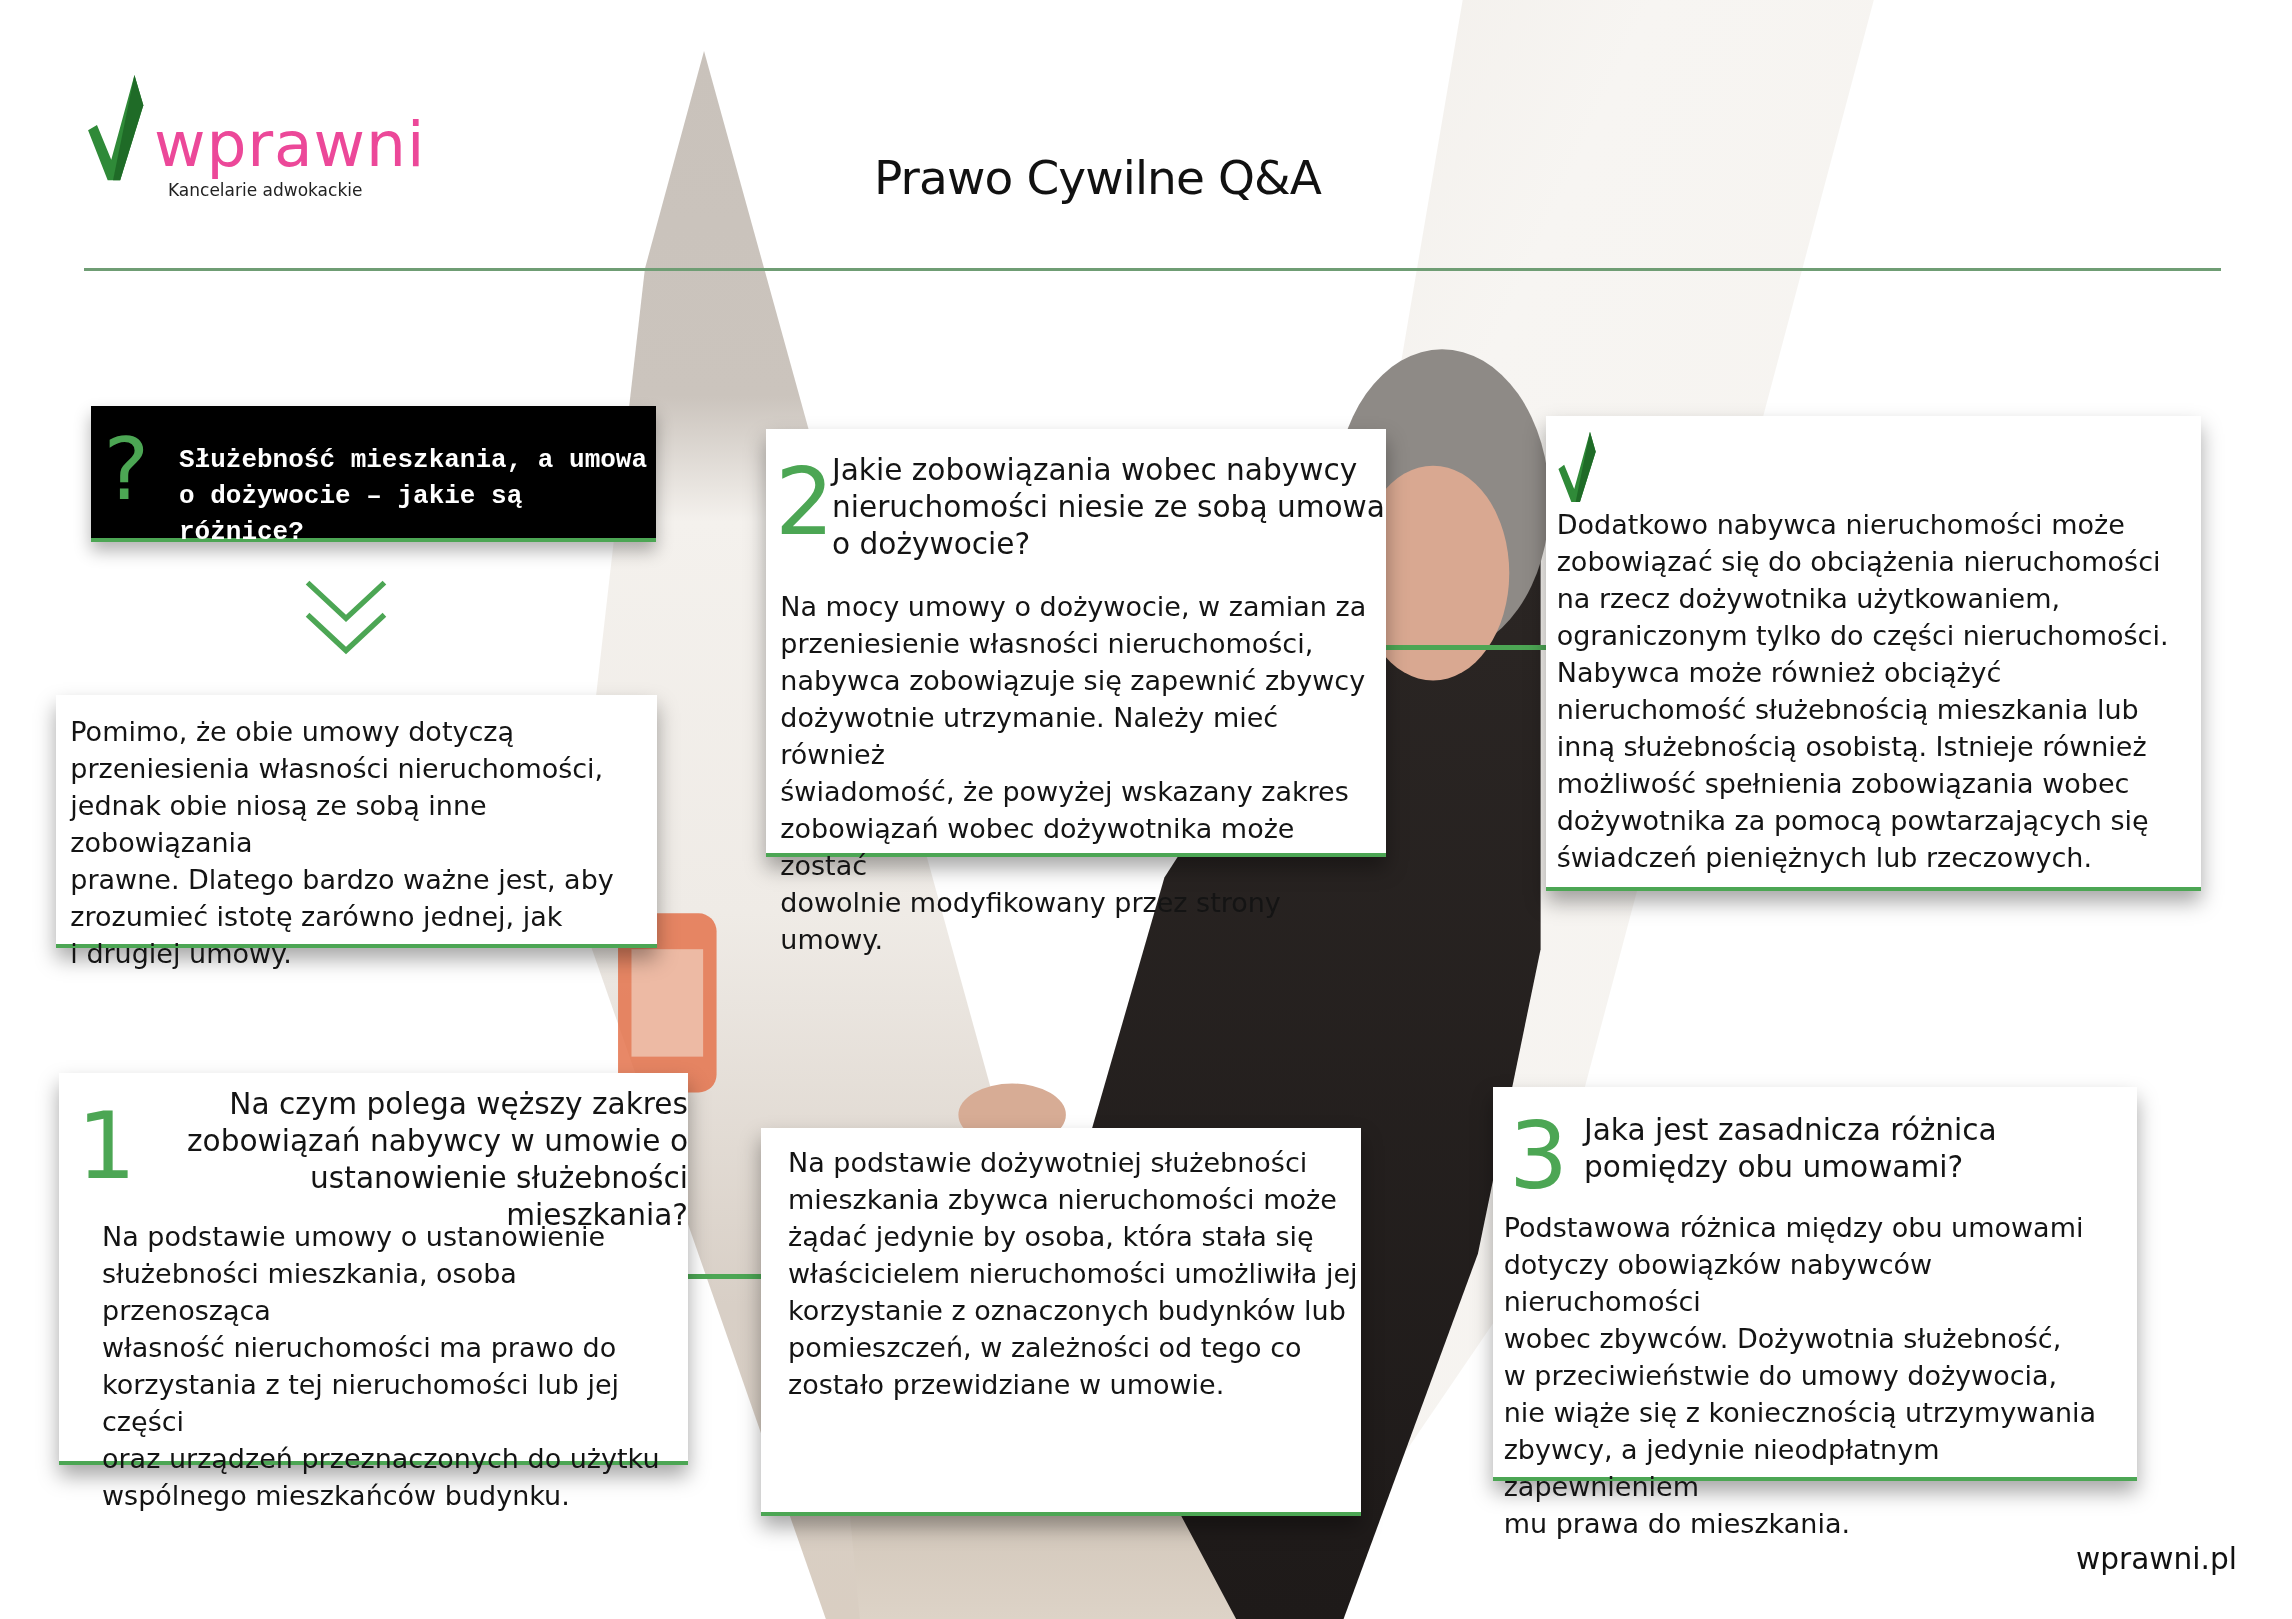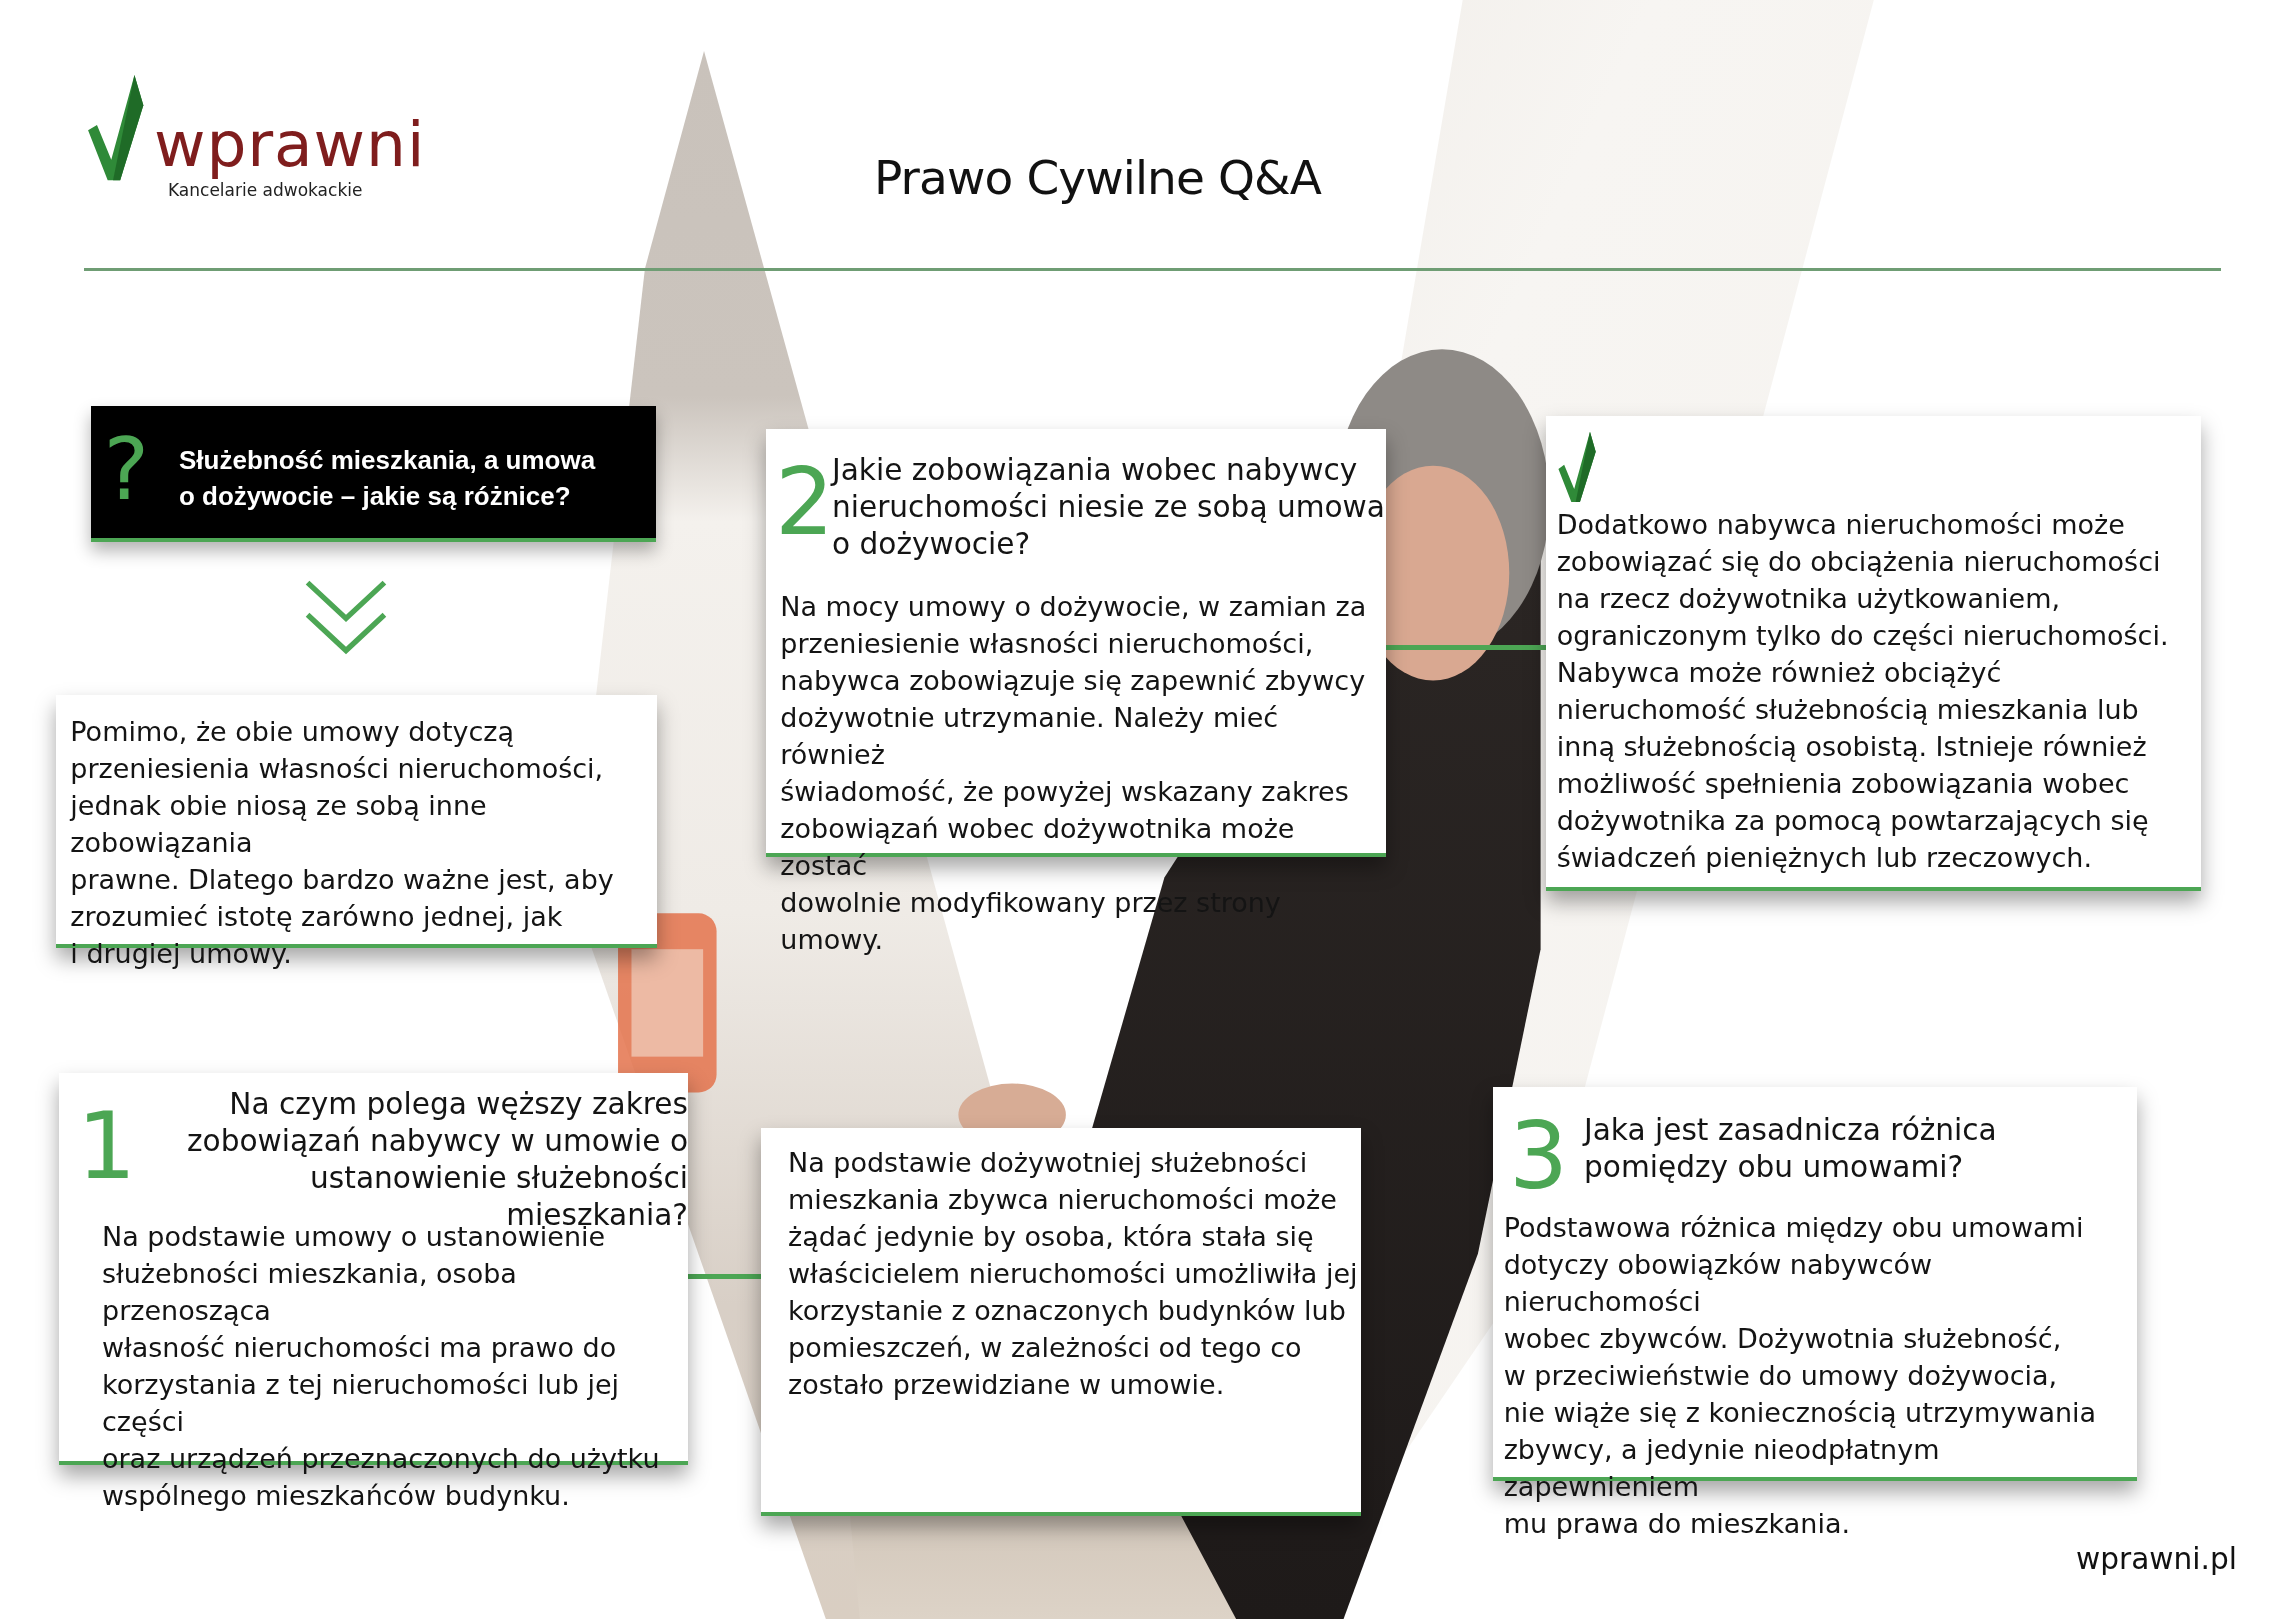--- a/index.html
+++ b/index.html
@@ -9,21 +9,21 @@
     font-family: "Liberation Sans", "DejaVu Sans", sans-serif;
     color: #141414;
   }
   .bg-svg { position: absolute; left: 0; top: 0; width: 2293px; height: 1619px; z-index: 0; }
 
   .logo { position: absolute; left: 86px; top: 75px; width: 322px; height: 143px; z-index: 2; }
   .logo-check { position: absolute; left: 0; top: 0; width: 63px; height: 107px; }
   .logo-word {
     position: absolute; left: 68px; top: 38px;
     font-family: "DejaVu Sans", sans-serif; font-size: 63px; letter-spacing: 0.9px;
-    color: #7f1d1d; line-height: 1;
+    color: #ec4899; line-height: 1;
   }
   .logo-tag {
     position: absolute; left: 82px; top: 105px;
     font-family: "DejaVu Sans", sans-serif; font-size: 17px; color: #222; white-space: nowrap;
   }
 
   .page-title {
     position: absolute; left: 874px; top: 150px; z-index: 2;
     font-family: "DejaVu Sans", sans-serif; font-size: 47px; color: #111; white-space: nowrap;
     letter-spacing: -0.9px;
@@ -56,21 +56,21 @@
     position: absolute; left: 91px; top: 406px; width: 565px; height: 136px;
     background: #000; z-index: 3; border-bottom: 4.5px solid #4ca654; box-sizing: border-box;
     box-shadow: 0 9px 16px rgba(0,0,0,0.3);
   }
   .question-mark {
     position: absolute; left: 12.5px; top: 19.7px; font-size: 86px; color: #4ca654; line-height: 1;
     font-family: "DejaVu Sans", sans-serif;
   }
   .question-text {
     position: absolute; left: 88px; top: 36px; color: #fff; font-weight: bold;
-    font-family: Liberation Sans, sans-serif; font-size: 26px; line-height: 36px; white-space: pre-line;
+    font-family: Liberation Mono, monospace; font-size: 26px; line-height: 36px; white-space: pre-line;
   }
 
   .chevron { position: absolute; left: 304px; top: 579px; width: 84px; height: 77px; z-index: 3; }
 
   .connector { position: absolute; height: 5.4px; background: #4ca654; z-index: 2; }
 
   .footer-url {
     position: absolute; left: 2076px; top: 1542px; font-family: "DejaVu Sans", sans-serif;
     font-size: 29.6px; color: #111; z-index: 2;
   }

